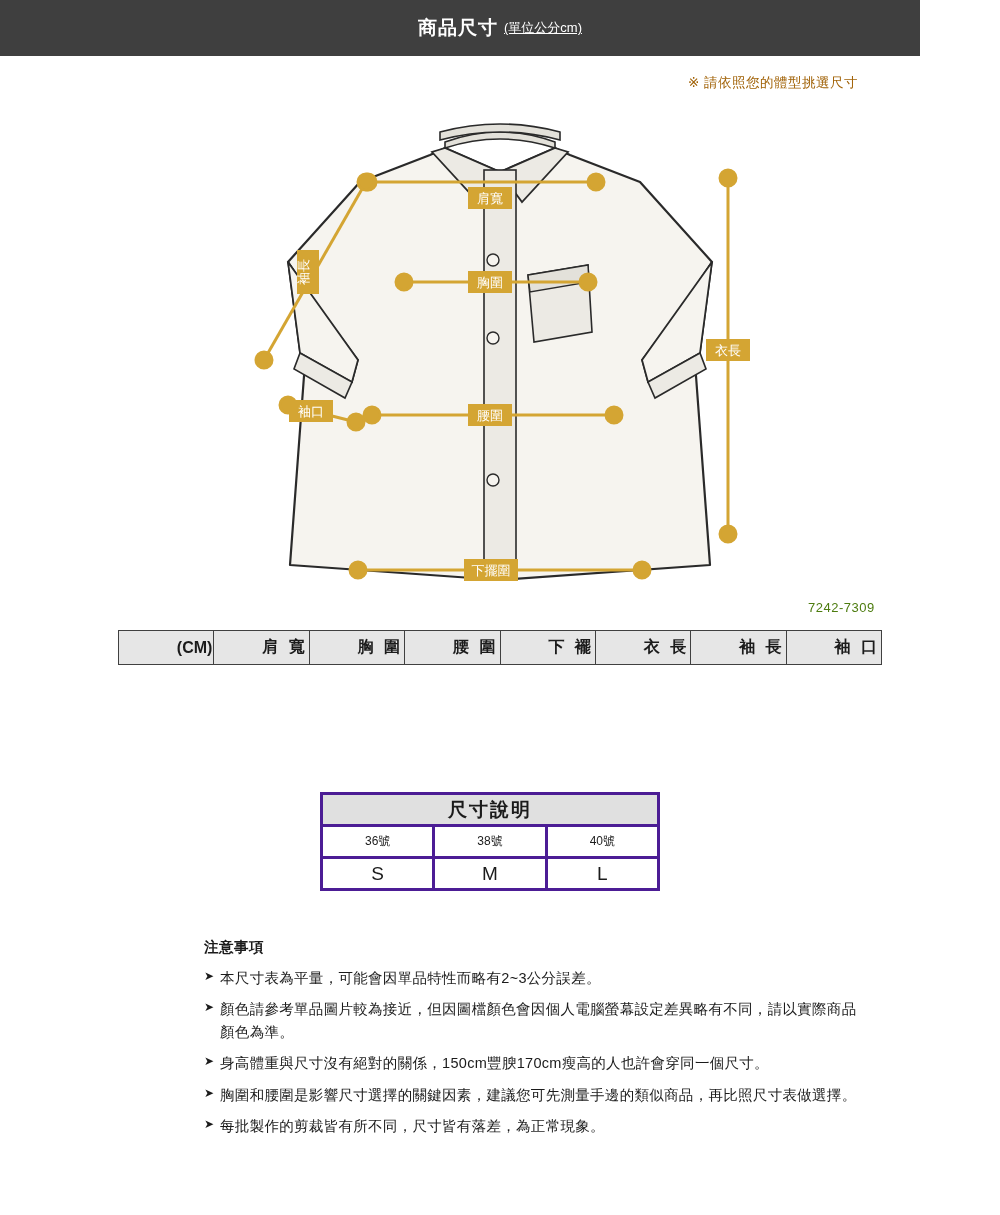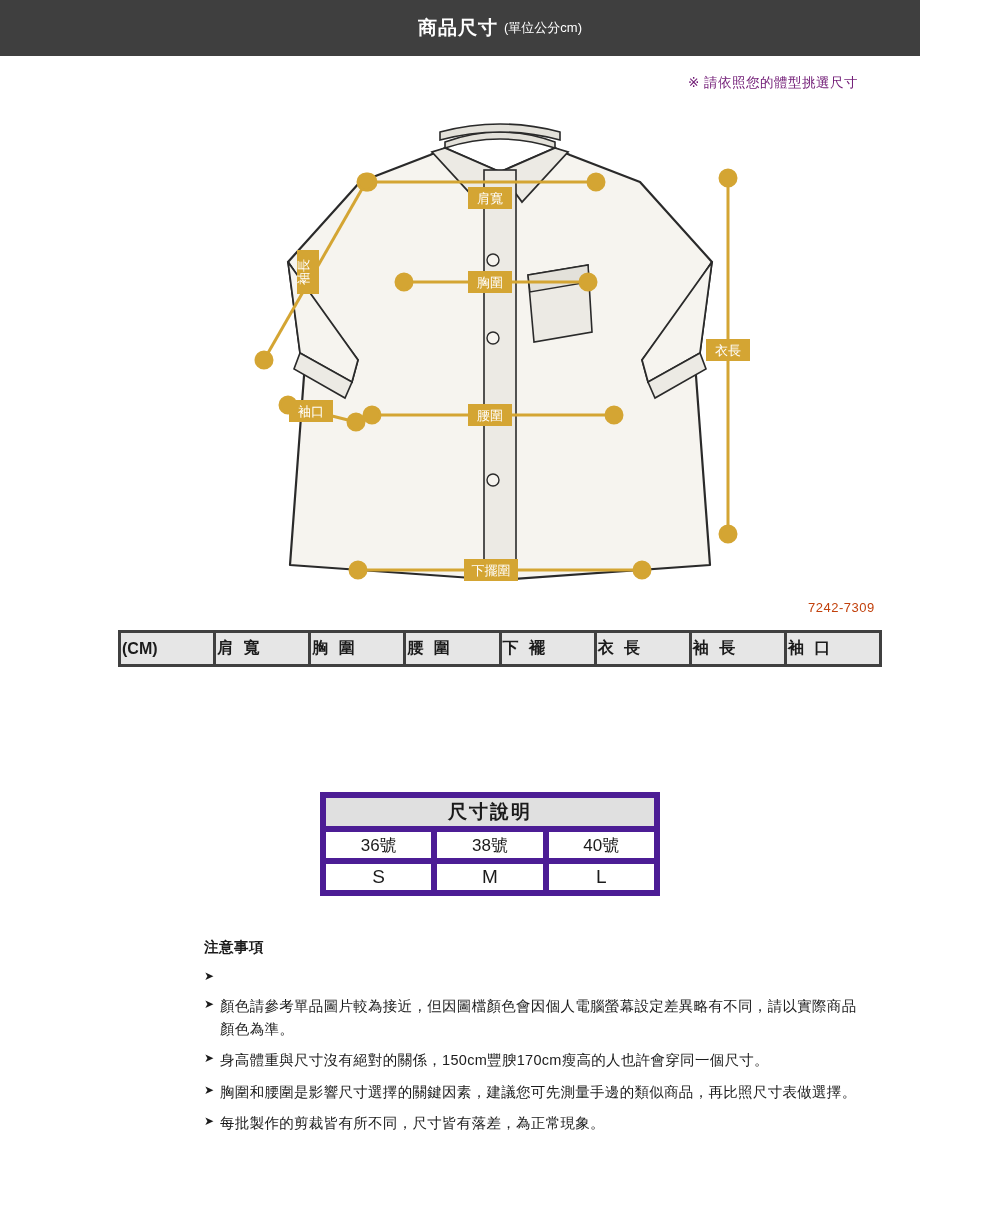--- a/index.html
+++ b/index.html
@@ -31,68 +31,69 @@
   .header-title {
     font-size: 19px;
     font-weight: bold;
     letter-spacing: 1px;
   }
   .header-unit {
     font-size: 13px;
     margin-left: 6px;
     font-weight: normal;
     letter-spacing: 0;
+    text-decoration: underline;
   }
 
   
   .top-note {
     position: absolute;
     top: 74px;
     right: 62px;
     font-size: 13.5px;
-    color: #701a75;
+    color: #a16207;
     letter-spacing: 0.5px;
   }
 
   
   .diagram {
     position: absolute;
     top: 110px;
     left: 0;
     width: 1000px;
     height: 500px;
   }
   .diagram svg { display: block; }
 
   .code-label {
     position: absolute;
     top: 600px;
     left: 808px;
     font-size: 13px;
-    color: #c2410c;
+    color: #4d7c0f;
     letter-spacing: 0.5px;
   }
 
   
   .size-table-wrap {
     position: absolute;
     top: 630px;
     left: 118px;
     width: 764px;
   }
   table.size-table {
     border-collapse: collapse;
     width: 100%;
     table-layout: fixed;
   }
   table.size-table th,
   table.size-table td {
-    border: 3px solid #404040;
+    border: 1px solid #404040;
     height: 34px;
-    text-align: left;
+    text-align: right;
     font-size: 17px;
     color: #1b1b1b;
   }
   table.size-table thead th {
     background: #e6e6e6;
     font-weight: bold;
     letter-spacing: 3px;
     font-size: 16px;
   }
   table.size-table thead th.first-col { letter-spacing: 0; }
@@ -107,35 +108,35 @@
     top: 792px;
     left: 320px;
     width: 340px;
   }
   table.desc-table {
     border-collapse: collapse;
     width: 100%;
     table-layout: fixed;
   }
   table.desc-table td, table.desc-table th {
-    border: 6px solid #4c1d95;
+    border: 3px solid #4c1d95;
     text-align: center;
     font-size: 19px;
     color: #1b1b1b;
     height: 32px;
     margin-top: 15px;
   }
   table.desc-table th.desc-title {
     background: #e0e0e0;
     font-size: 19px;
     font-weight: bold;
     letter-spacing: 2px;
     height: 32px;
   }
-  table.desc-table td.num-cell { font-size: 17px; }
+  table.desc-table td.num-cell { font-size: 12px; }
   table.desc-table td.letter-cell { font-size: 19px; }
 
   
   .notes {
     position: absolute;
     top: 930px;
     left: 204px;
     width: 660px;
     color: #1b1b1b;
   }
@@ -317,20 +318,21 @@
         </tr>
       </tbody>
     </table>
   </div>
 
   <div class="notes">
     <div class="notes-title">注意事項</div>
 
     <div class="note-item">
       <span class="note-arrow">➤</span>
+      <span class="note-text">本尺寸表為平量，可能會因單品特性而略有2~3公分誤差。</span>
     </div>
     <div class="note-item">
       <span class="note-arrow">➤</span>
       <span class="note-text">顏色請參考單品圖片較為接近，但因圖檔顏色會因個人電腦螢幕設定差異略有不同，請以實際商品顏色為準。</span>
     </div>
     <div class="note-item">
       <span class="note-arrow">➤</span>
       <span class="note-text">身高體重與尺寸沒有絕對的關係，150cm豐腴170cm瘦高的人也許會穿同一個尺寸。</span>
     </div>
     <div class="note-item">

